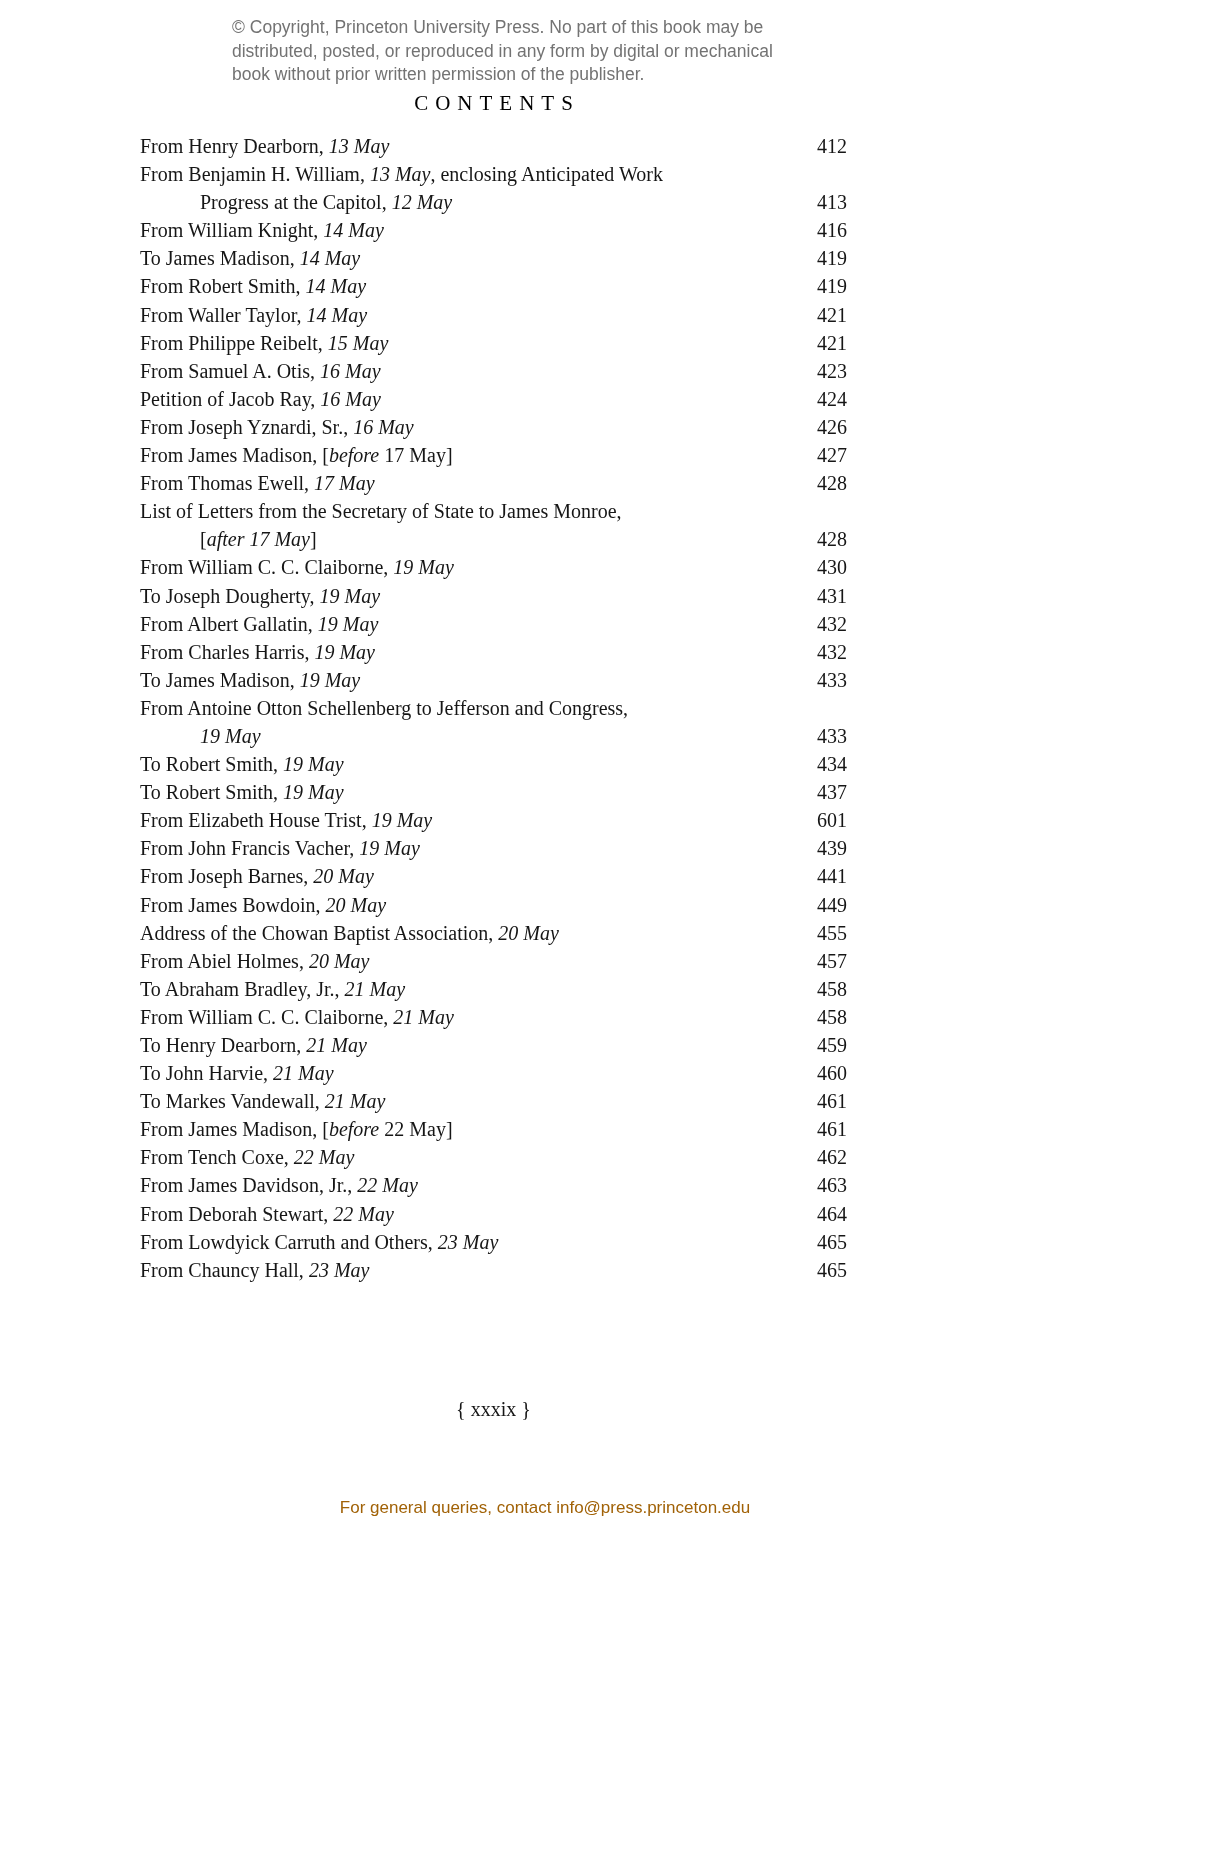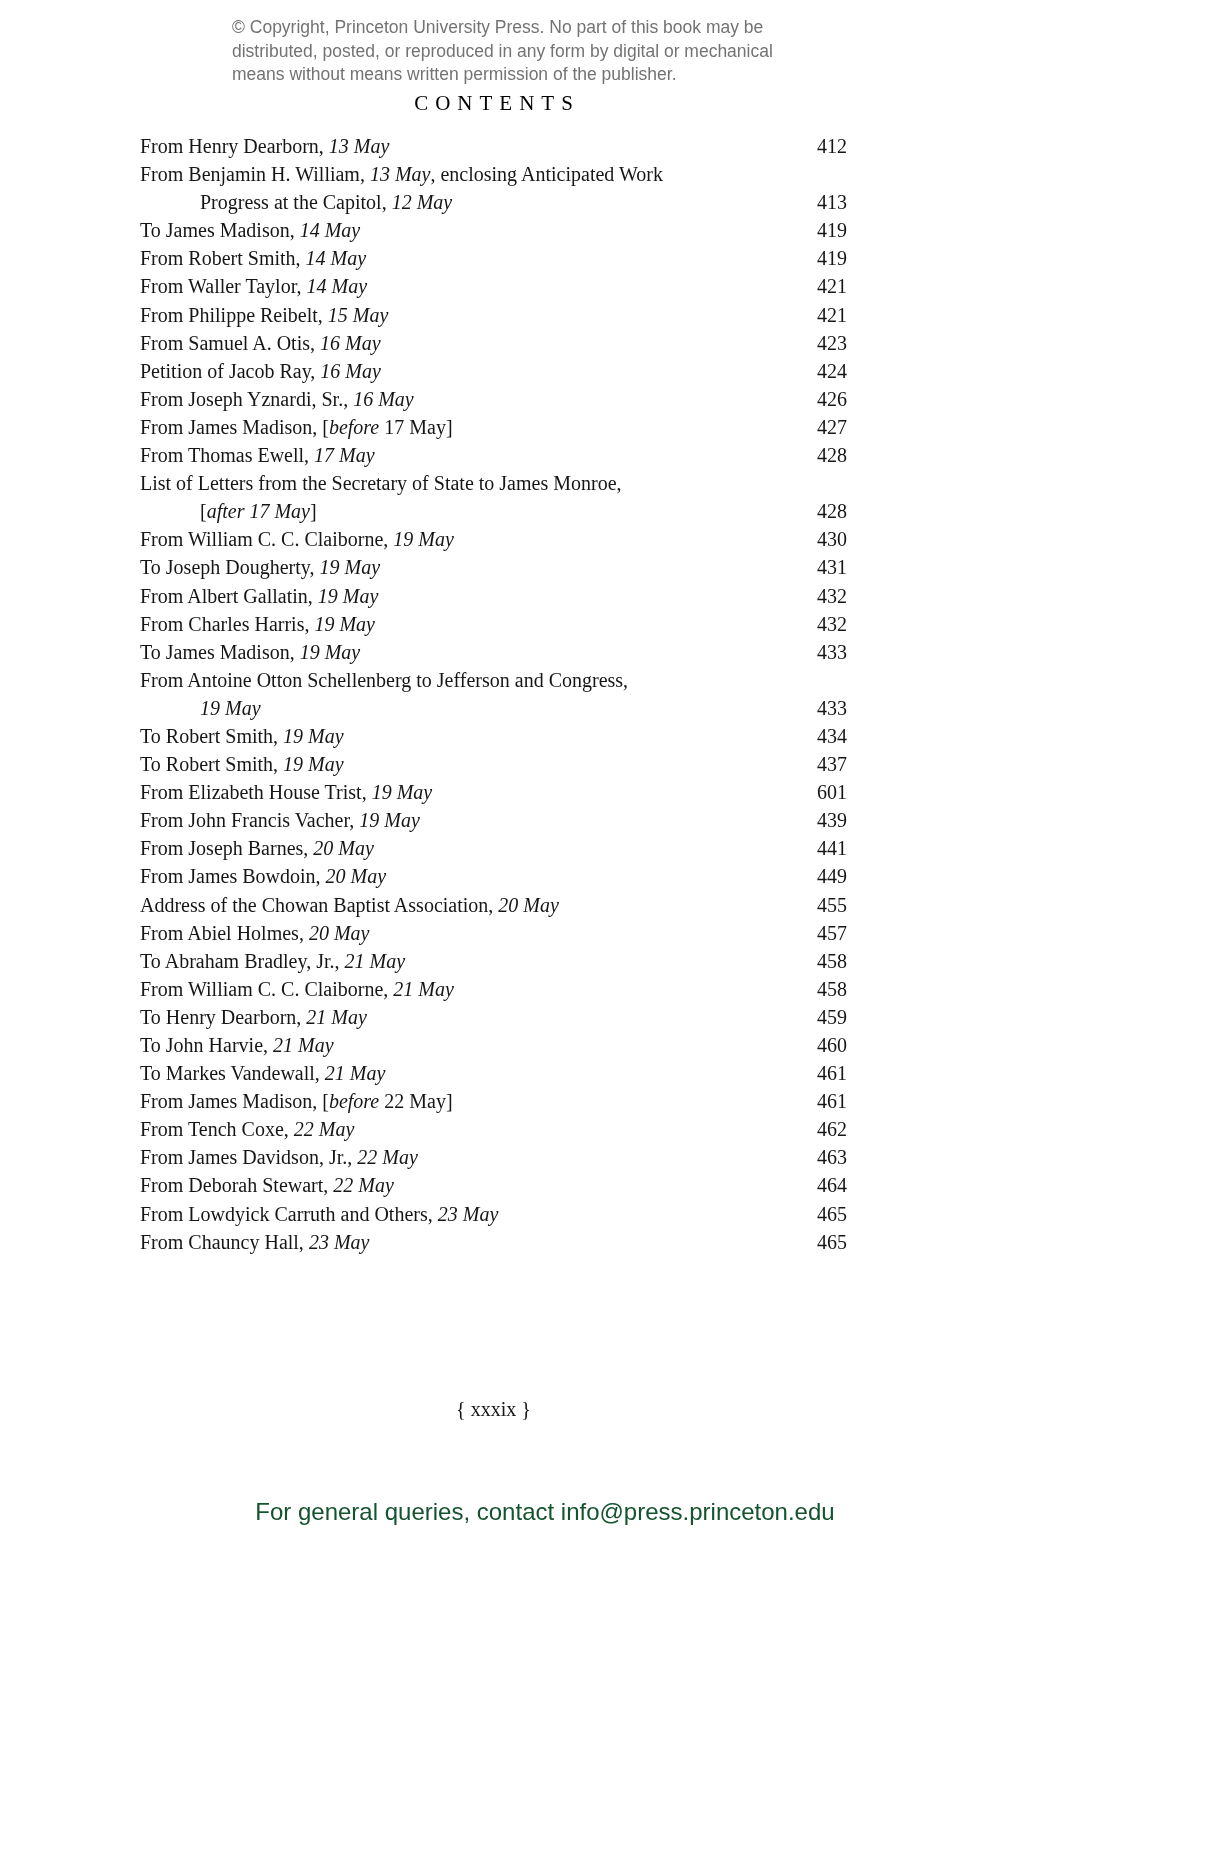--- a/index.html
+++ b/index.html
@@ -63,51 +63,55 @@
     text-align: center;
     font-size: 20px;
   }
   .contact {
     position: absolute;
     left: 0;
     top: 1498px;
     width: 1090px;
     text-align: center;
     font-family: "Liberation Sans", sans-serif;
-    font-size: 24px;
-    color: #14532d;
+    font-size: 17px;
+    color: #a16207;
   }
 </style>
 </head>
 <body>
 
 <div class="page">
 
   <div class="copyright">
     <div>© Copyright, Princeton University Press. No part of this book may be</div>
     <div>distributed, posted, or reproduced in any form by digital or mechanical</div>
-    <div>means without means written permission of the publisher.</div>
+    <div>book without prior written permission of the publisher.</div>
   </div>
 
   <div class="title">CONTENTS</div>
 
   <div class="toc" id="toc">
       <div class="toc-line">
         <span class="toc-text"><span>From Henry Dearborn, </span><i>13 May</i></span>
         <span class="toc-page">412</span>
       </div>
       <div class="toc-line">
         <span class="toc-text"><span>From Benjamin H. William, </span><i>13 May</i><span>, enclosing Anticipated Work</span></span>
         <span class="toc-page"></span>
       </div>
       <div class="toc-line indent">
         <span class="toc-text"><span>Progress at the Capitol, </span><i>12 May</i></span>
         <span class="toc-page">413</span>
       </div>
       <div class="toc-line">
+        <span class="toc-text"><span>From William Knight, </span><i>14 May</i></span>
+        <span class="toc-page">416</span>
+      </div>
+      <div class="toc-line">
         <span class="toc-text"><span>To James Madison, </span><i>14 May</i></span>
         <span class="toc-page">419</span>
       </div>
       <div class="toc-line">
         <span class="toc-text"><span>From Robert Smith, </span><i>14 May</i></span>
         <span class="toc-page">419</span>
       </div>
       <div class="toc-line">
         <span class="toc-text"><span>From Waller Taylor, </span><i>14 May</i></span>
         <span class="toc-page">421</span>

